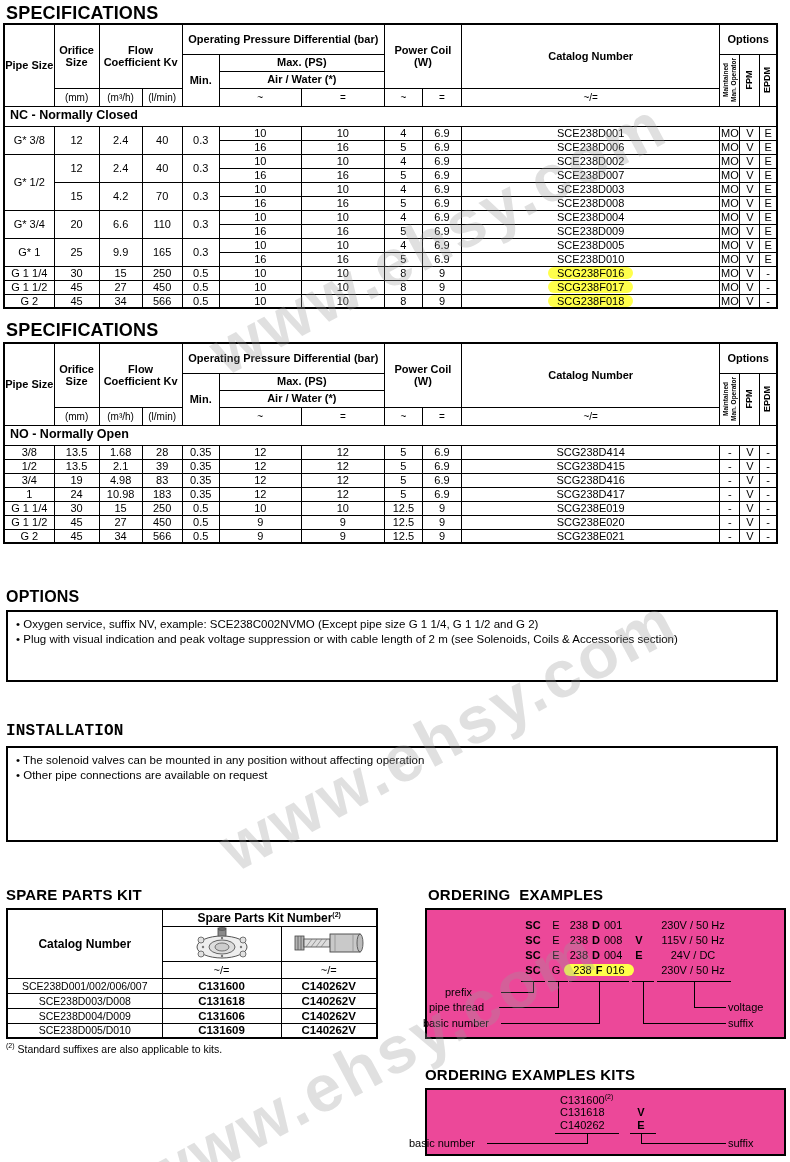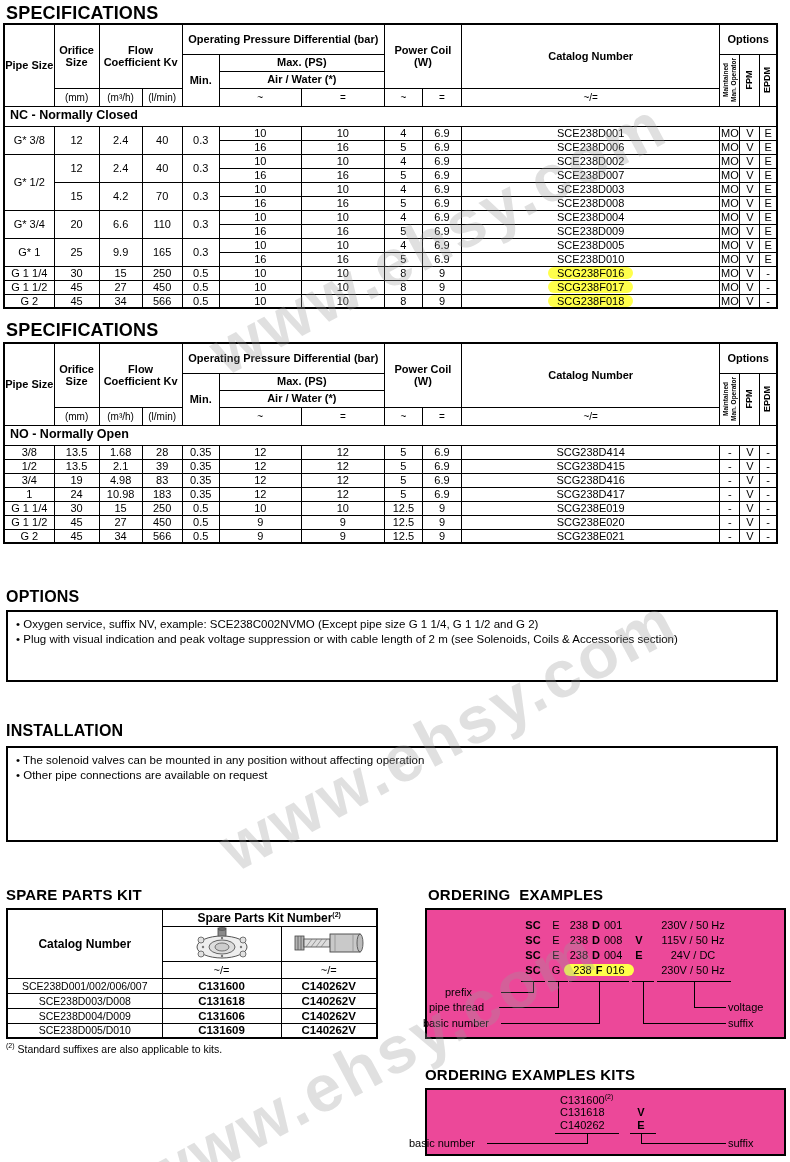--- a/index.html
+++ b/index.html
@@ -456,21 +456,21 @@
   </table>
 
 <div class="sec-title" style="left:6px;top:588px;">OPTIONS</div>
 <div class="box" style="left:6px;top:610px;width:768px;height:68px;">
   <ul>
     <li>Oxygen service, suffix NV, example: SCE238C002NVMO (Except pipe size G 1 1/4, G 1 1/2 and G 2)</li>
     <li>Plug with visual indication and peak voltage suppression or with cable length of 2 m  (see Solenoids, Coils &amp; Accessories section)</li>
   </ul>
 </div>
 
-<div class="sec-title" style="left:6px;top:722px;">INSTALLATION</div>
+<div class="sec-title" style="left:6px;top:722px;font-family:Liberation Mono, monospace;">INSTALLATION</div>
 <div class="box" style="left:6px;top:746px;width:768px;height:92px;">
   <ul>
     <li>The solenoid valves can be mounted in any position without affecting operation</li>
     <li>Other pipe connections are available on request</li>
   </ul>
 </div>
 
 <div class="sec-title" style="left:6px;top:886px;font-size:15px;">SPARE PARTS KIT</div>
 <table class="spare">
   <colgroup>

